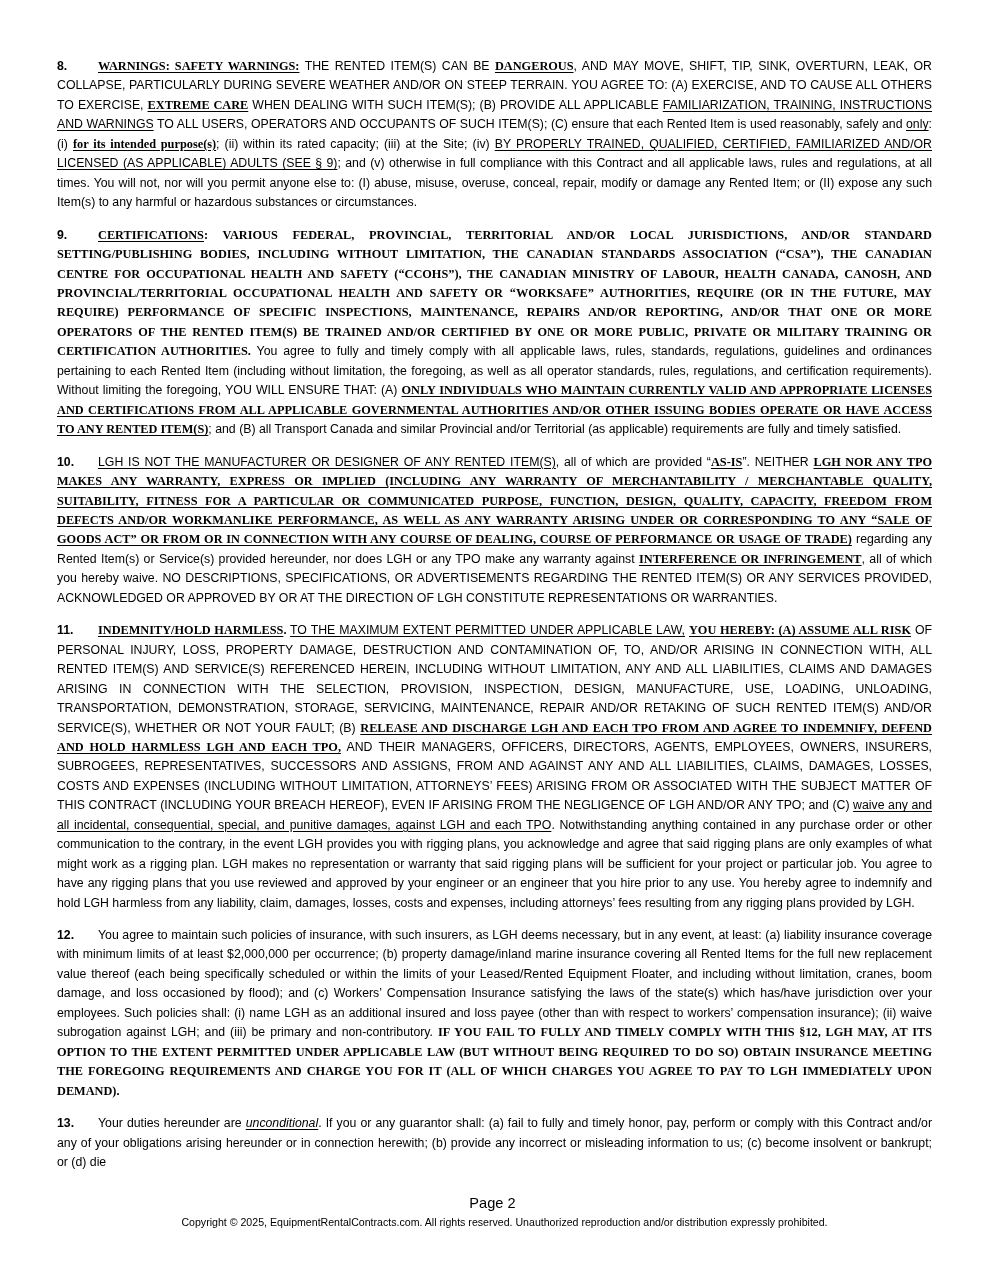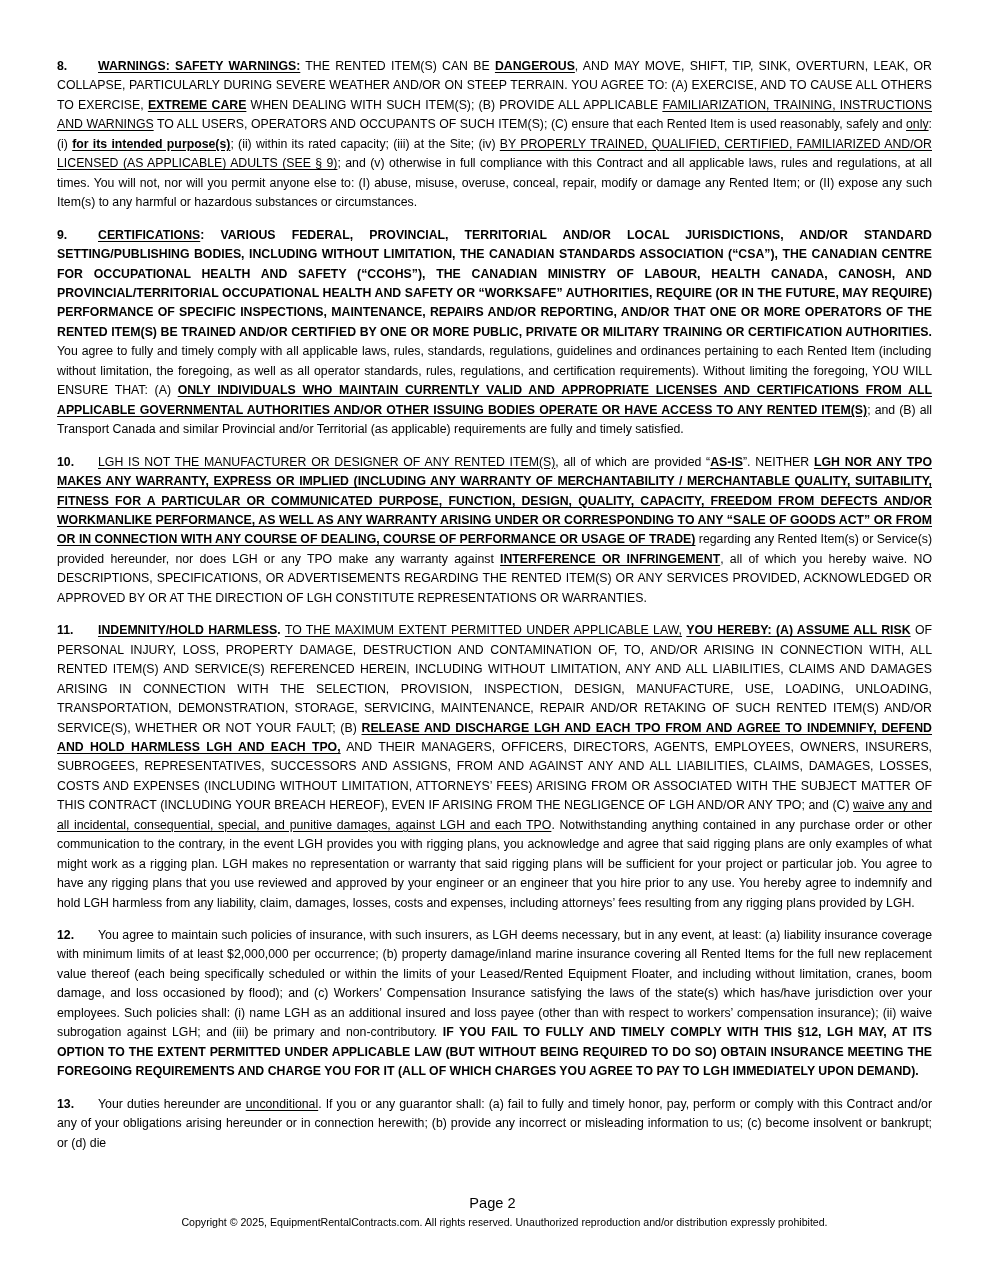--- a/index.html
+++ b/index.html
@@ -1,22 +1,22 @@
 <!DOCTYPE html>
 <html><head>
 <meta charset="utf-8">
 <style>
   html,body{margin:0;padding:0;background:#ffffff;}
   body{width:989px;height:1280px;font-family:"Liberation Sans",sans-serif;color:#000;}
   .page{box-sizing:border-box;position:relative;width:989px;height:1280px;padding:57px 57px 0 57px;overflow:hidden;background:#fff;}
   .doc p.section{margin:0 0 13px 0;text-align:justify;font-size:12.3px;line-height:19.45px;-webkit-font-smoothing:antialiased;}
   .num{display:inline-block;width:41px;font-weight:bold;}
-  .b{font-weight:bold;}
+  .b{font-weight:bold;font-family:Liberation Serif, serif;}
   .u{text-decoration:underline;text-underline-offset:2px;}
-  .i{}
+  .i{font-style:italic;}
   .footer{position:absolute;left:0;right:4px;top:1194px;text-align:center;}
   .pagenum{font-size:14.6px;line-height:18px;}
   .copyright{font-size:10.6px;line-height:14px;margin-top:3px;padding-left:24px;}
 </style>
 </head>
 <body>
 
 <div class="page">
   <div class="doc" id="doc">
       <p class="section"><span class="num">8.</span><span class="b u">WARNINGS: SAFETY WARNINGS:</span><span>  THE RENTED ITEM(S) CAN BE </span><span class="b u">DANGEROUS</span><span>, AND MAY MOVE, SHIFT, TIP, SINK, OVERTURN, LEAK, OR COLLAPSE, PARTICULARLY DURING SEVERE WEATHER AND/OR ON STEEP TERRAIN. YOU AGREE TO: (A) EXERCISE, AND TO CAUSE ALL OTHERS TO EXERCISE, </span><span class="b u">EXTREME CARE</span><span> WHEN DEALING WITH SUCH ITEM(S); (B) PROVIDE ALL APPLICABLE </span><span class="u">FAMILIARIZATION, TRAINING, INSTRUCTIONS AND WARNINGS</span><span> TO ALL USERS, OPERATORS AND OCCUPANTS OF SUCH ITEM(S); (C) ensure that each Rented Item is used reasonably, safely and </span><span class="u">only</span><span>: (i) </span><span class="b u">for its intended purpose(s)</span><span>; (ii) within its rated capacity; (iii) at the Site; (iv) </span><span class="u">BY PROPERLY TRAINED, QUALIFIED, CERTIFIED, FAMILIARIZED AND/OR LICENSED (AS APPLICABLE) ADULTS (SEE § 9)</span><span>; and (v) otherwise in full compliance with this Contract and all applicable laws, rules and regulations, at all times. You will not, nor will you permit anyone else to: (I) abuse, misuse, overuse, conceal, repair, modify or damage any Rented Item; or (II) expose any such Item(s) to any harmful or hazardous substances or circumstances.</span></p>

